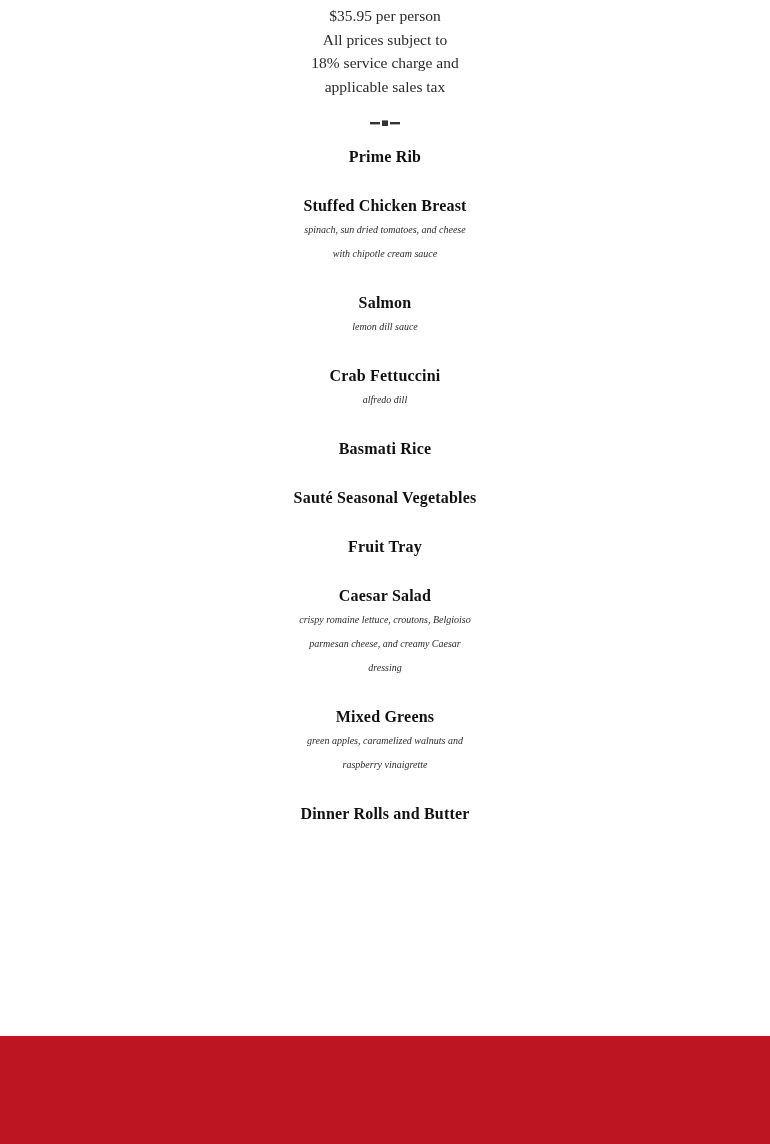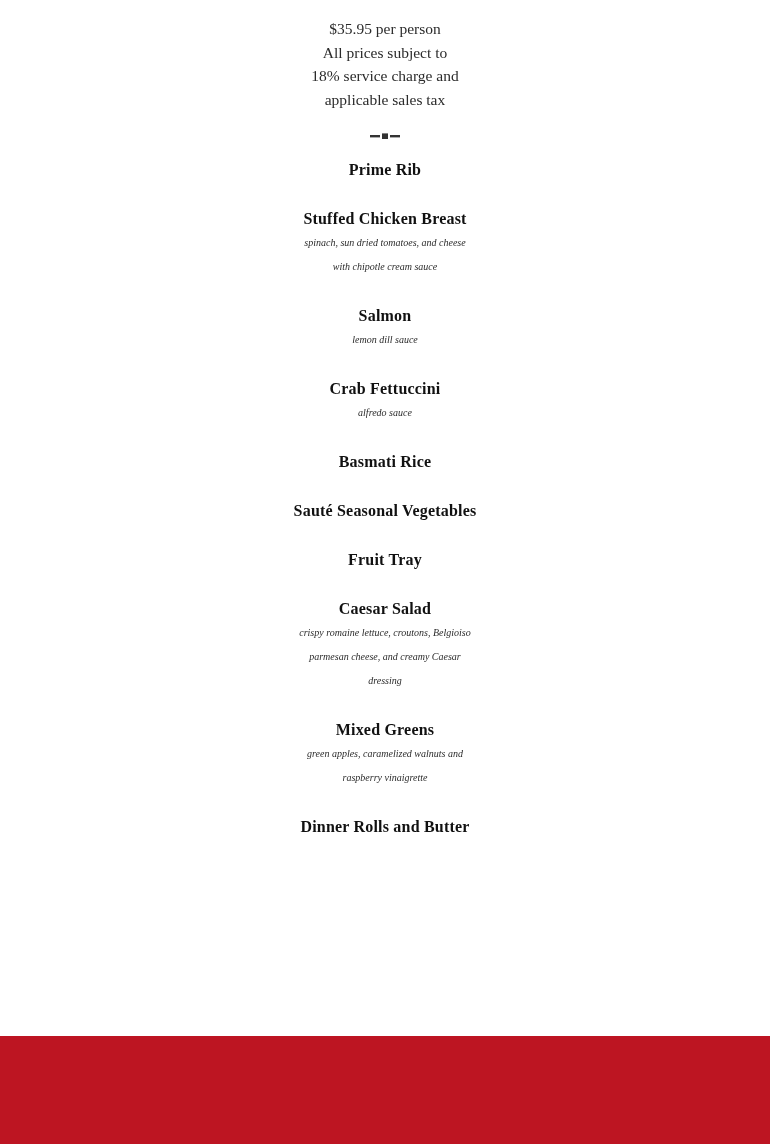--- a/index.html
+++ b/index.html
@@ -36,21 +36,21 @@
     width: 210px;
     text-align: center;
   }
 
   .price-note {
     font-family: "Liberation Serif", serif;
     font-size: 15.5px;
     line-height: 23.5px;
     color: #2b2b2b;
     text-align: center;
-    margin: 17px;
+    margin: 4px;
   }
   .price-note .line {
     display: block;
   }
 
   .divider {
     margin: 20px 0 16px 0;
     height: 10px;
     display: flex;
     align-items: center;
@@ -131,21 +131,21 @@
         <p class="item-desc">spinach, sun dried tomatoes, and cheese with chipotle cream sauce</p>
       </div>
 
       <div class="menu-item">
         <p class="item-name">Salmon</p>
         <p class="item-desc">lemon dill sauce</p>
       </div>
 
       <div class="menu-item">
         <p class="item-name">Crab Fettuccini</p>
-        <p class="item-desc">alfredo sauce</p>
+        <p class="item-desc">alfredo dill</p>
       </div>
 
       <div class="menu-item">
         <p class="item-name">Basmati Rice</p>
       </div>
 
       <div class="menu-item">
         <p class="item-name">Sauté Seasonal Vegetables</p>
       </div>
 

